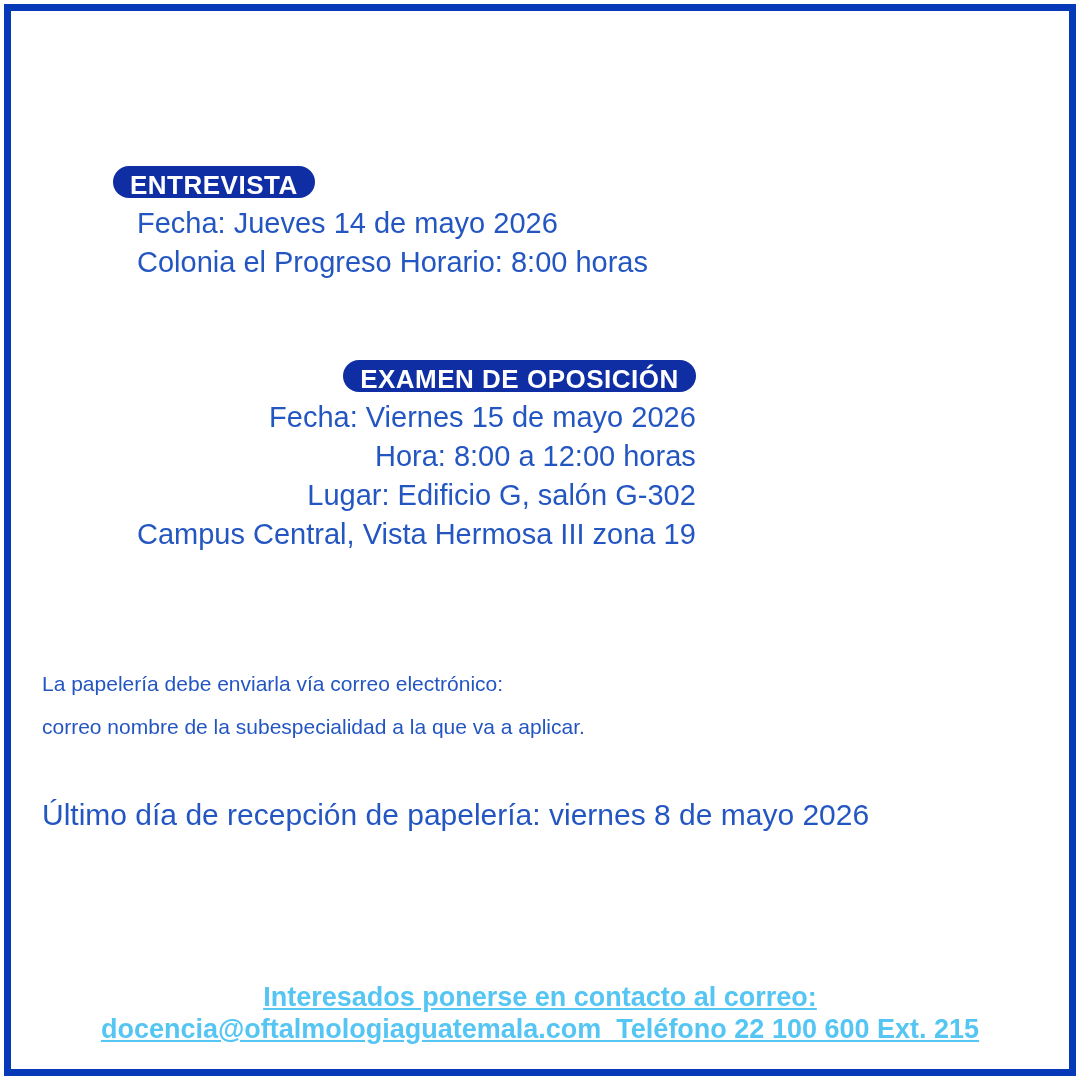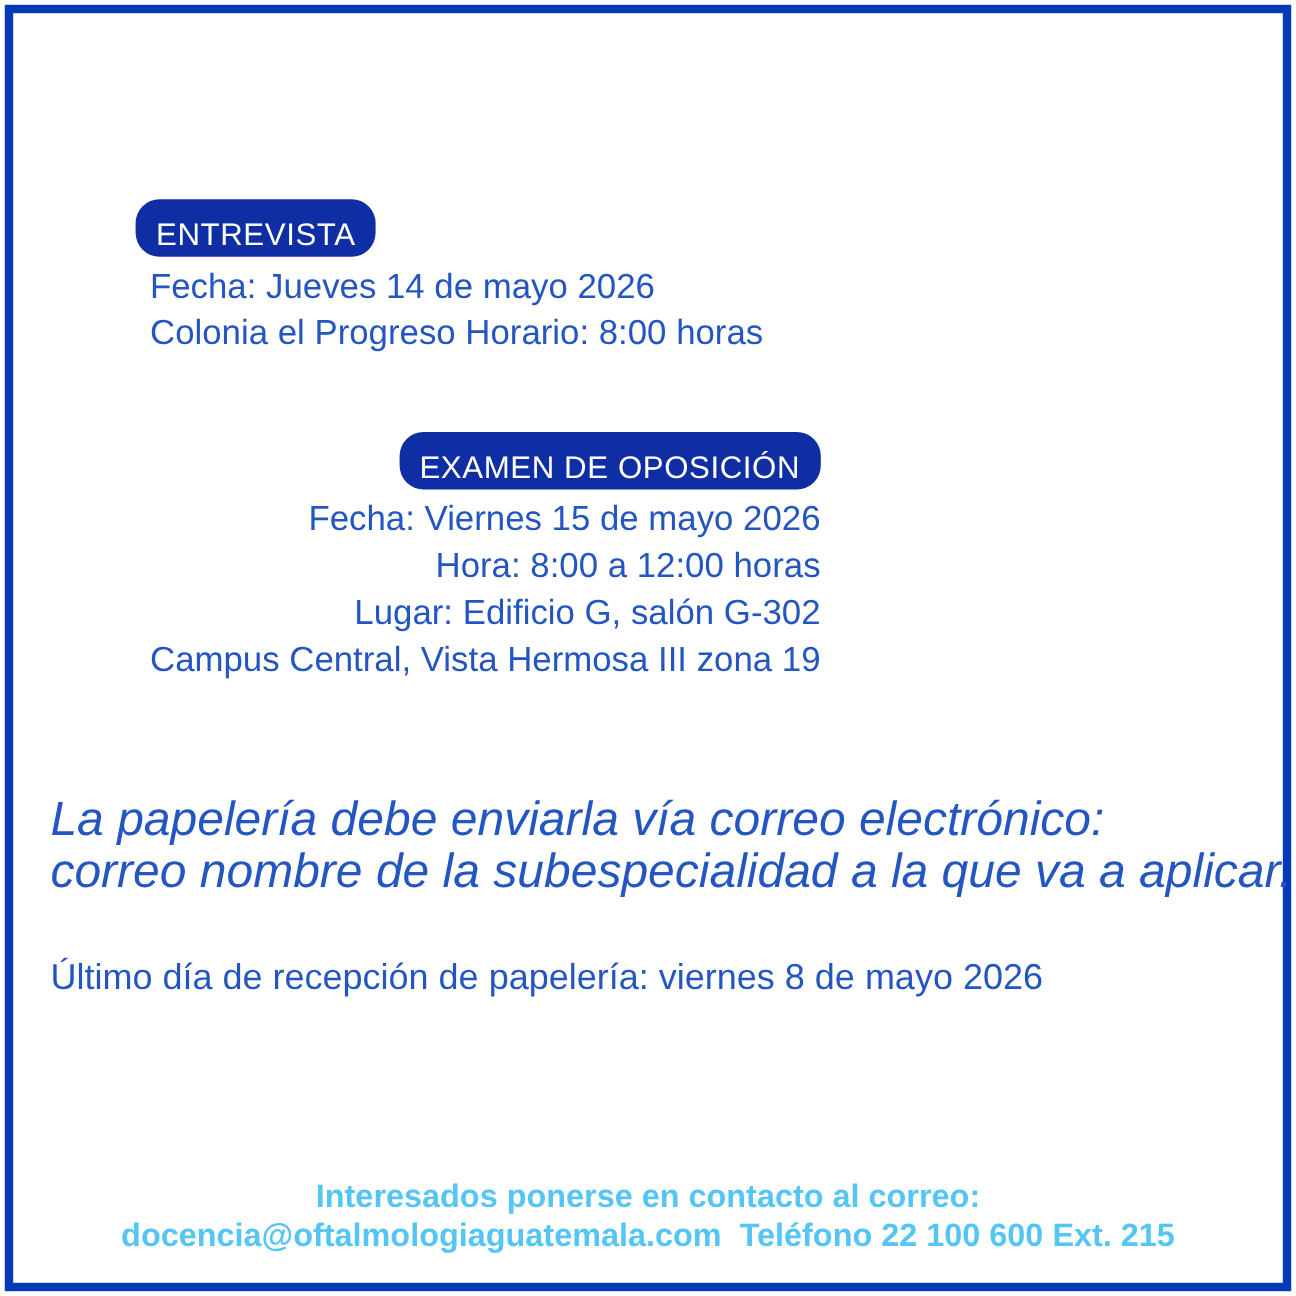--- a/index.html
+++ b/index.html
@@ -31,60 +31,60 @@
   .section {
     position: absolute;
     left: 113px;
   }
   .section-entrevista { top: 166px; }
   .section-examen { top: 360px; text-align: right; }
   .badge {
     display: inline-block;
     background: var(--badge-bg);
     color: var(--badge-text);
-    font-weight: normal;
+    font-weight: bold;
     font-size: 26px;
     letter-spacing: 0.5px;
-    height: 48px;
+    height: 32px;
     line-height: 39px;
-    padding: 10px 17px;
+    padding: 0 17px;
     border-radius: 20px;
   }
   .lines {
     margin-top: 6px;
-    margin-left: 12px;
+    margin-left: 24px;
     color: var(--body-text);
     font-size: 29px;
     line-height: 39px;
     white-space: nowrap;
   }
   .paragraph {
     position: absolute;
     left: 42px; top: 662px;
     color: var(--body-text);
-    font-size: 40px;
+    font-size: 21px;
     line-height: 43px;
     white-space: nowrap;
-    font-style: italic;
   }
   .deadline {
     position: absolute;
     left: 42px; top: 798px;
     color: var(--body-text);
     font-size: 30px;
     white-space: nowrap;
   }
   .footer {
     position: absolute;
     left: 20px; right: 20px; top: 981px;
     text-align: center;
     color: var(--footer-text);
     font-weight: bold;
     font-size: 27px;
     line-height: 32px;
+    text-decoration: underline;
   }
   .footer .line { white-space: pre-wrap; }
 </style>
 </head>
 <body>
 
 <div class="canvas">
 
   <div class="frame"></div>
 

